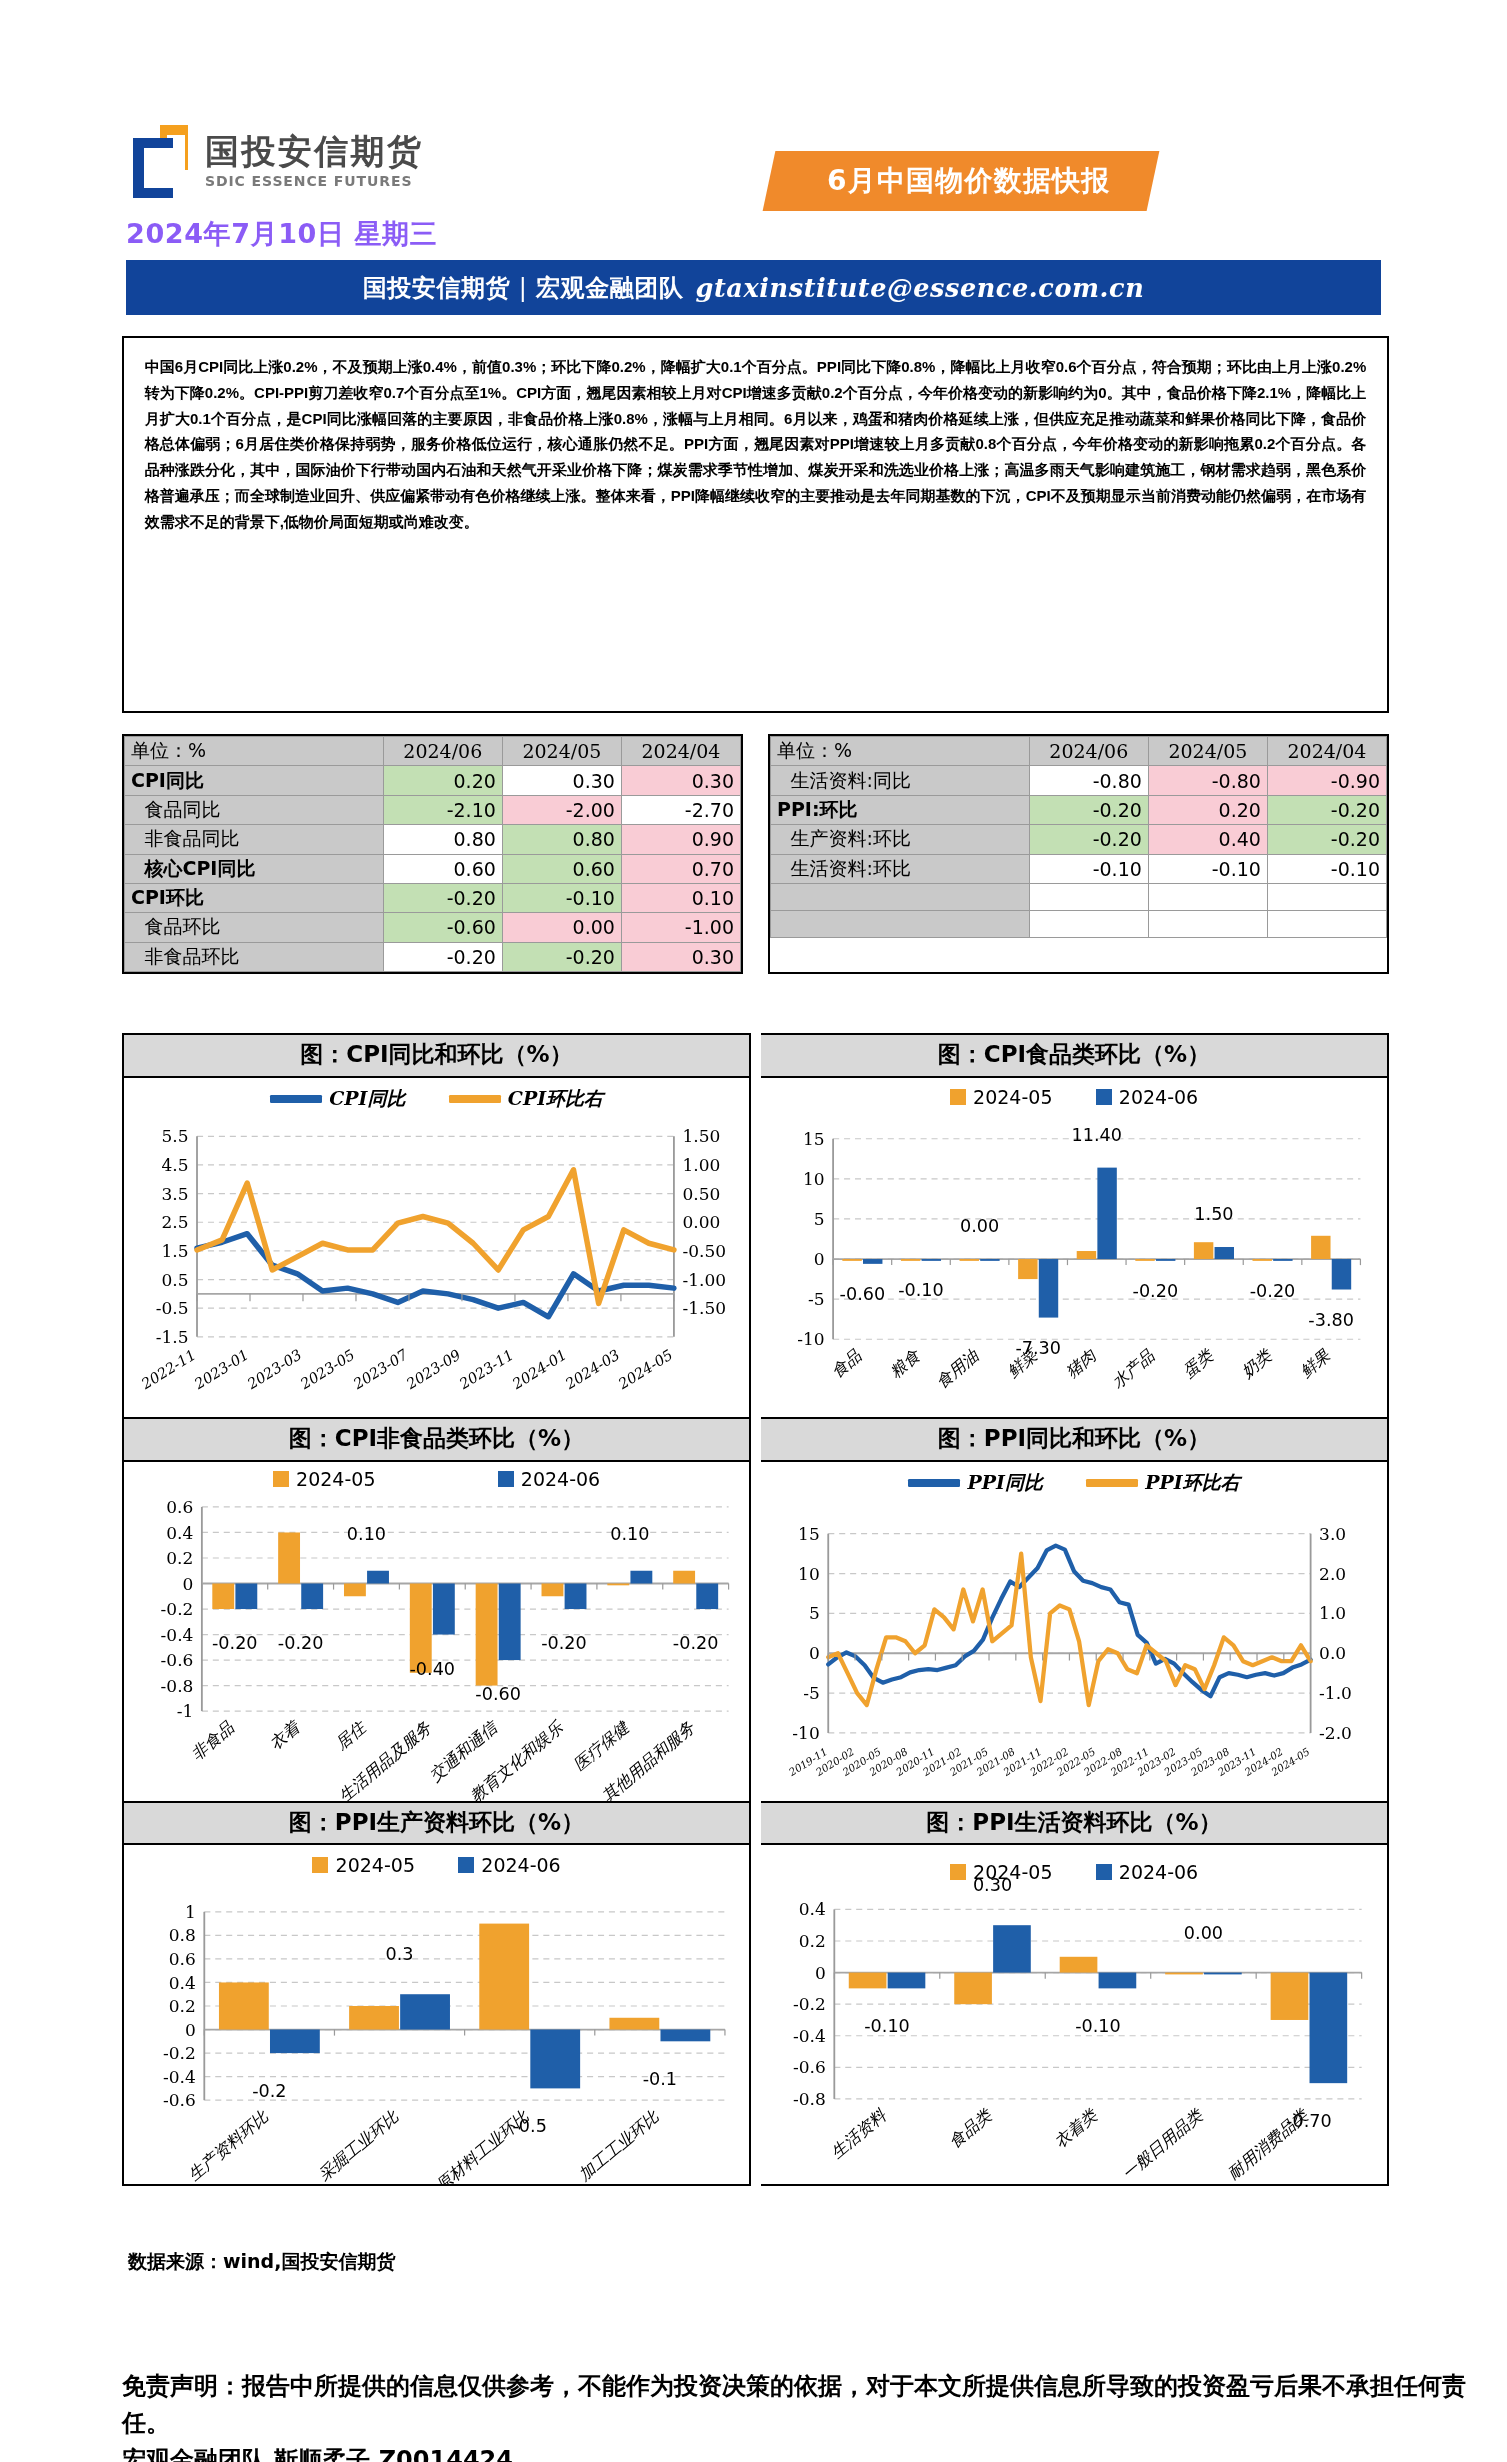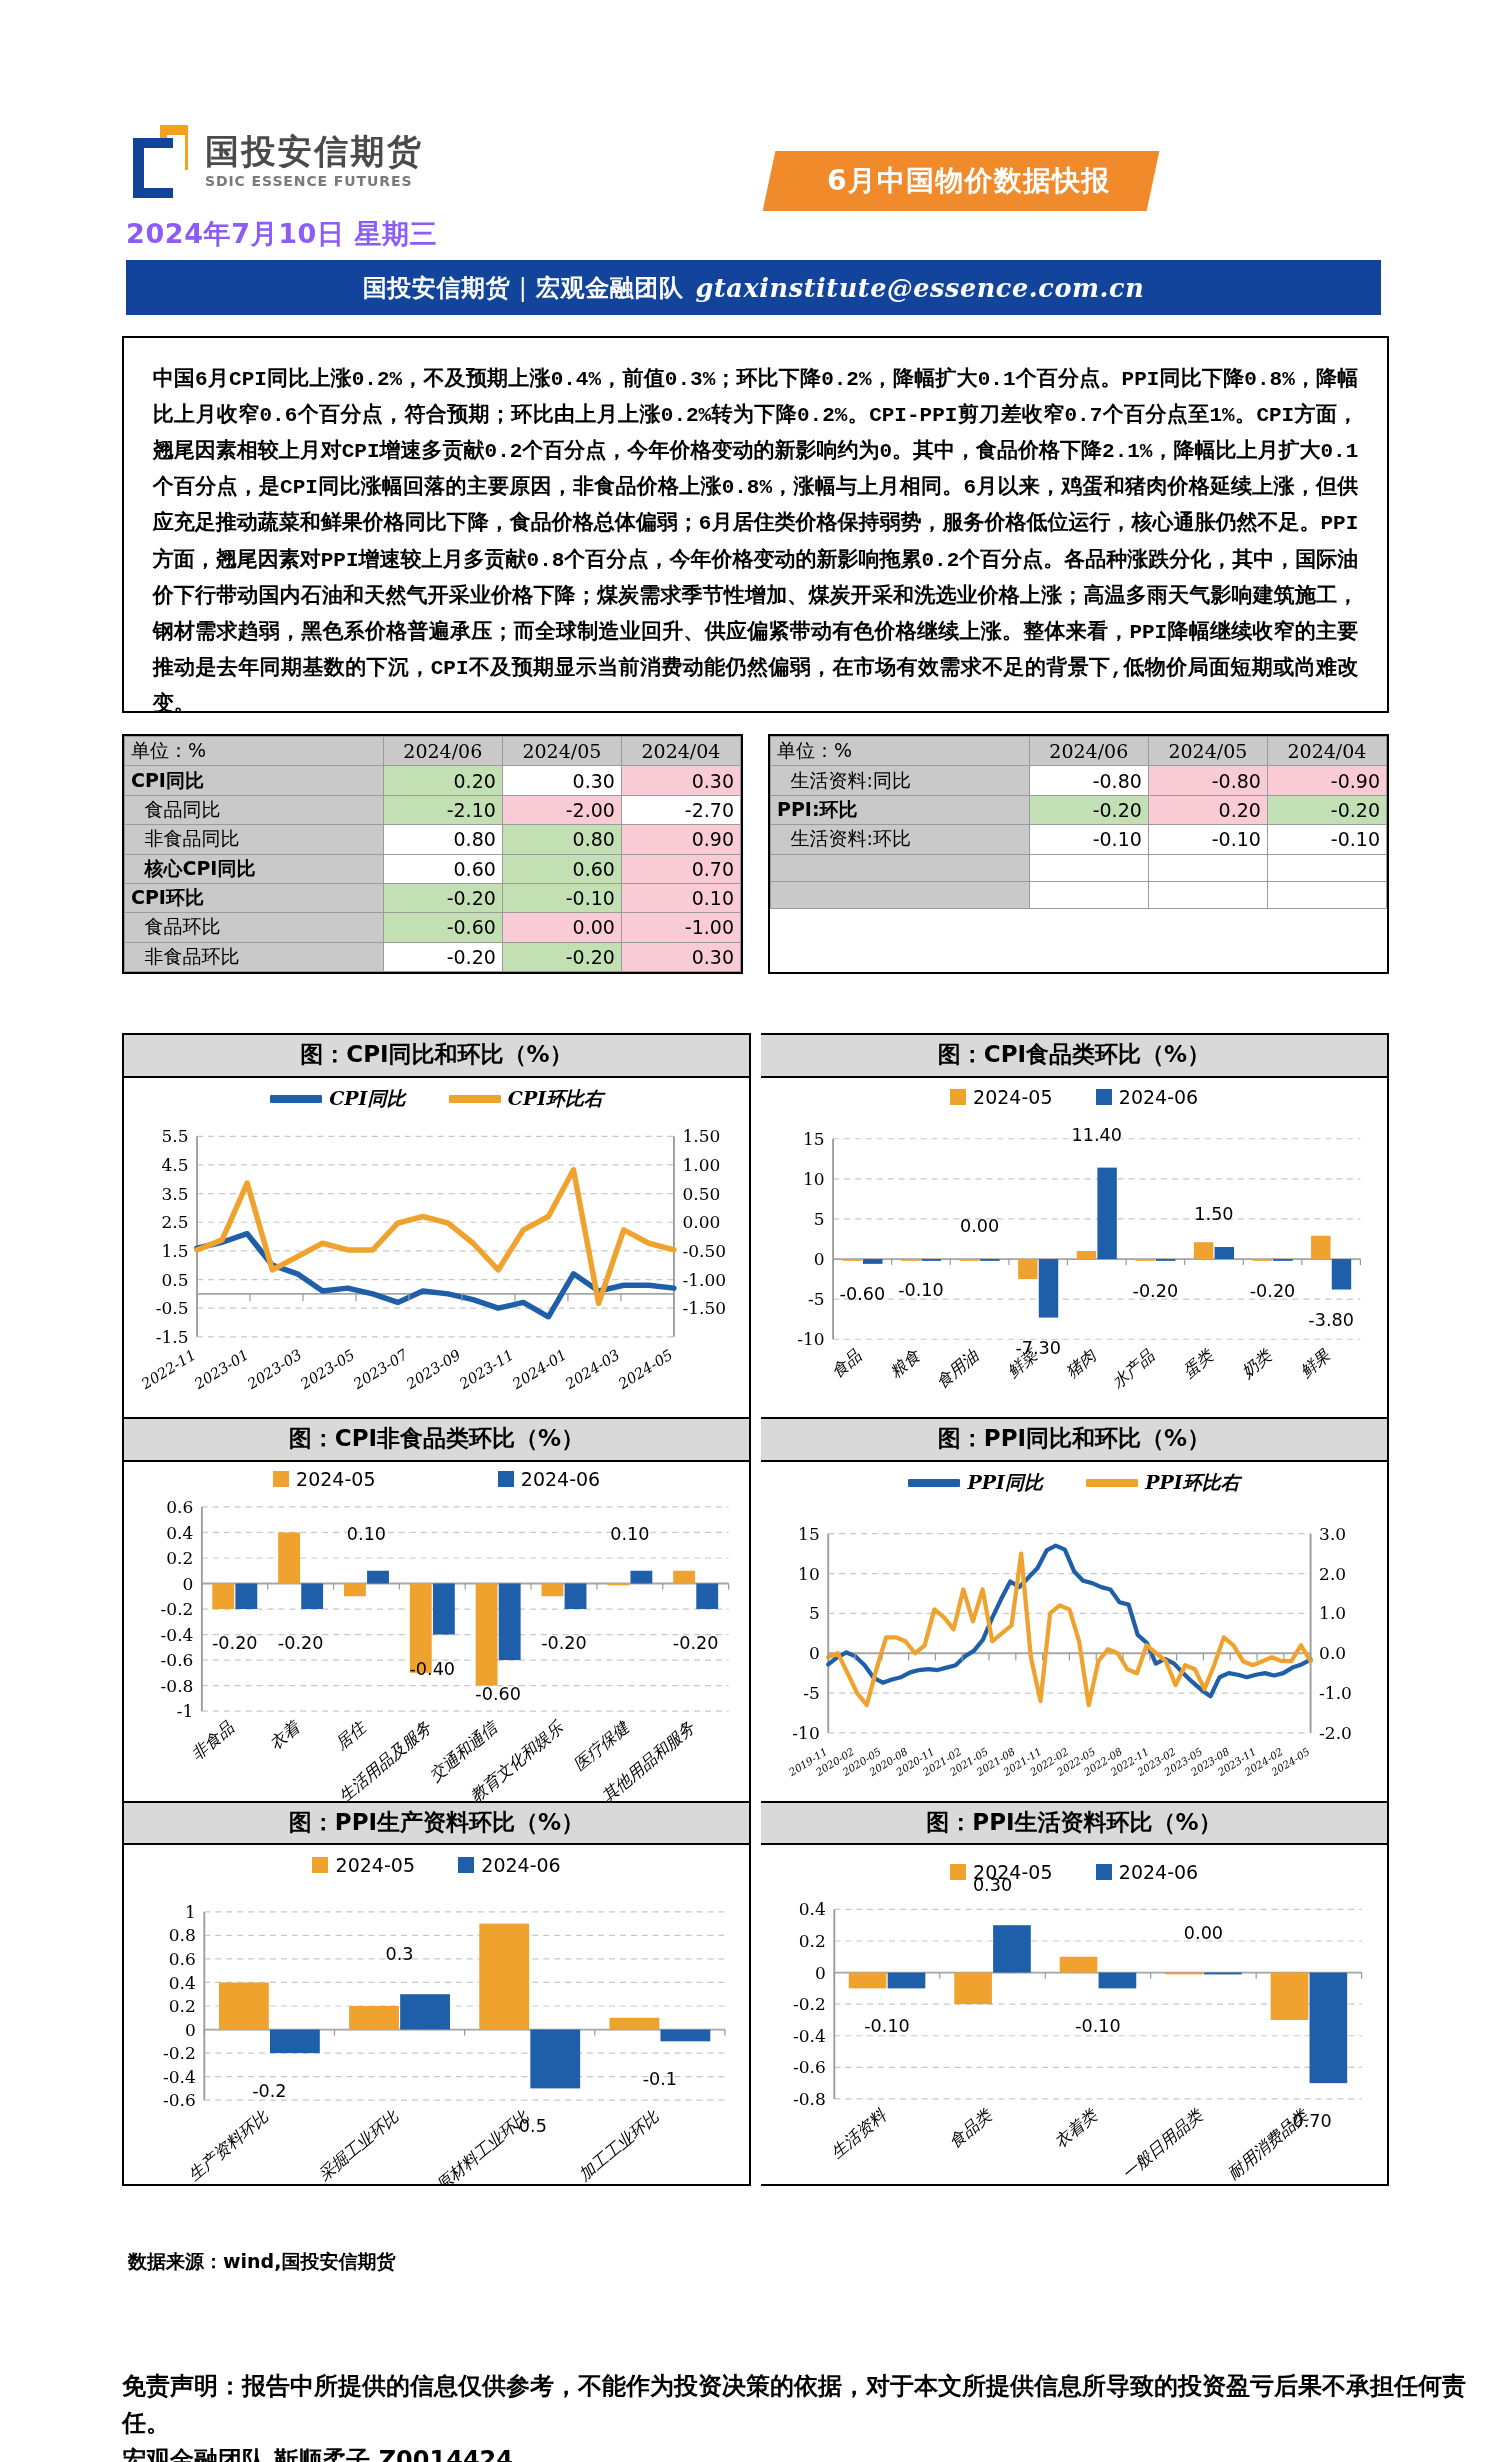--- a/index.html
+++ b/index.html
@@ -50,26 +50,26 @@
   .contact-bar .email { font-family:"DejaVu Serif","Liberation Serif",serif; font-style:italic; font-size:25.5px; margin-left:12px; }
   .contact-bar .sep { margin:0 8.5px; font-weight:normal; }
 
   
   .summary {
     position:absolute; left:122px; top:336px; width:1267px; height:377px;
     border:2.4px solid #000;
     padding:16px 20.7px 12px 20.7px;
   }
   .summary p {
-    margin:8px;
-    font-size:21px;
+    margin:0;
+    font-size:15px;
     line-height:1.72;
     text-align:justify;
     text-justify:inter-ideograph;
-    font-family:Liberation Mono, monospace;
+    font-family:Liberation Sans, sans-serif;
     font-weight:600;
   }
 
   
   .tables { position:absolute; left:122px; top:734px; width:1267px; display:flex; }
   table.data { border-collapse:collapse; table-layout:fixed; }
   table.data td, table.data th { border:0.6px solid #9a9a9a; font-size:19px; padding:1.2px 6px; height:27px; }
   table.data th { background:#c9c9c9; font-weight:normal; text-align:center; font-family:"DejaVu Serif","Liberation Serif",serif; }
   table.data th.unit { text-align:left; font-family:"DejaVu Sans","Liberation Sans",sans-serif; }
   .lbl { background:#c9c9c9; text-align:left; white-space:nowrap; }
@@ -240,20 +240,26 @@
             <tr>
               <td class="lbl ind">生活资料:同比</td>
               <td class="num w">-0.80</td>
               <td class="num r">-0.80</td>
               <td class="num r">-0.90</td>
             </tr>
             <tr>
               <td class="lbl b">PPI:环比</td>
               <td class="num g">-0.20</td>
               <td class="num r">0.20</td>
+              <td class="num g">-0.20</td>
+            </tr>
+            <tr>
+              <td class="lbl ind">生产资料:环比</td>
+              <td class="num g">-0.20</td>
+              <td class="num r">0.40</td>
               <td class="num g">-0.20</td>
             </tr>
             <tr>
               <td class="lbl ind">生活资料:环比</td>
               <td class="num w">-0.10</td>
               <td class="num w">-0.10</td>
               <td class="num w">-0.10</td>
             </tr>
             <tr class="spacer-row">
               <td></td>

